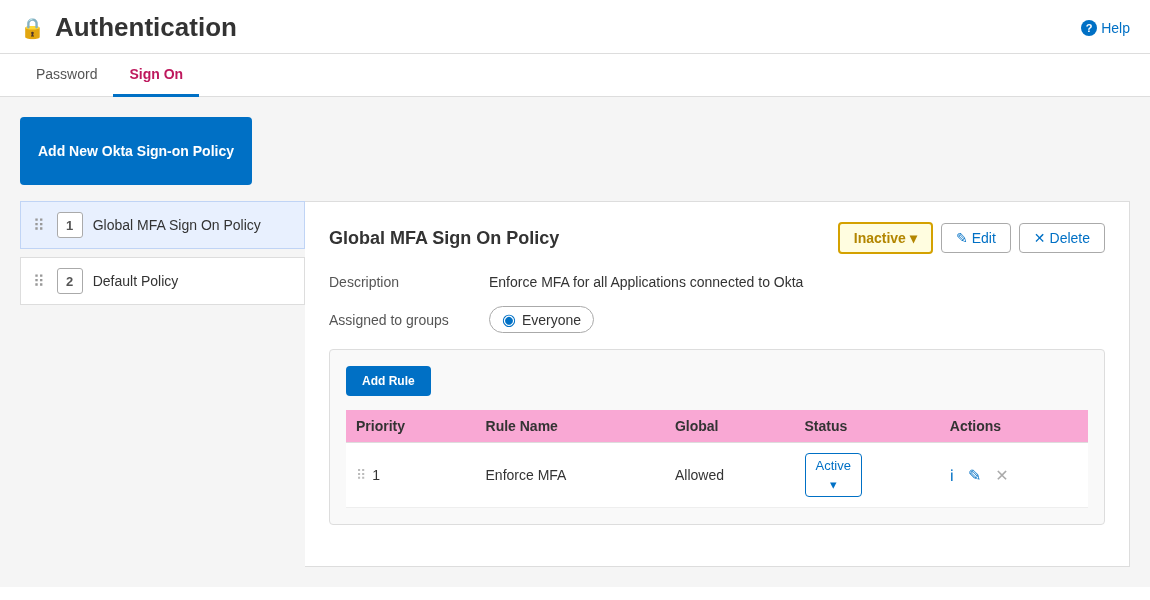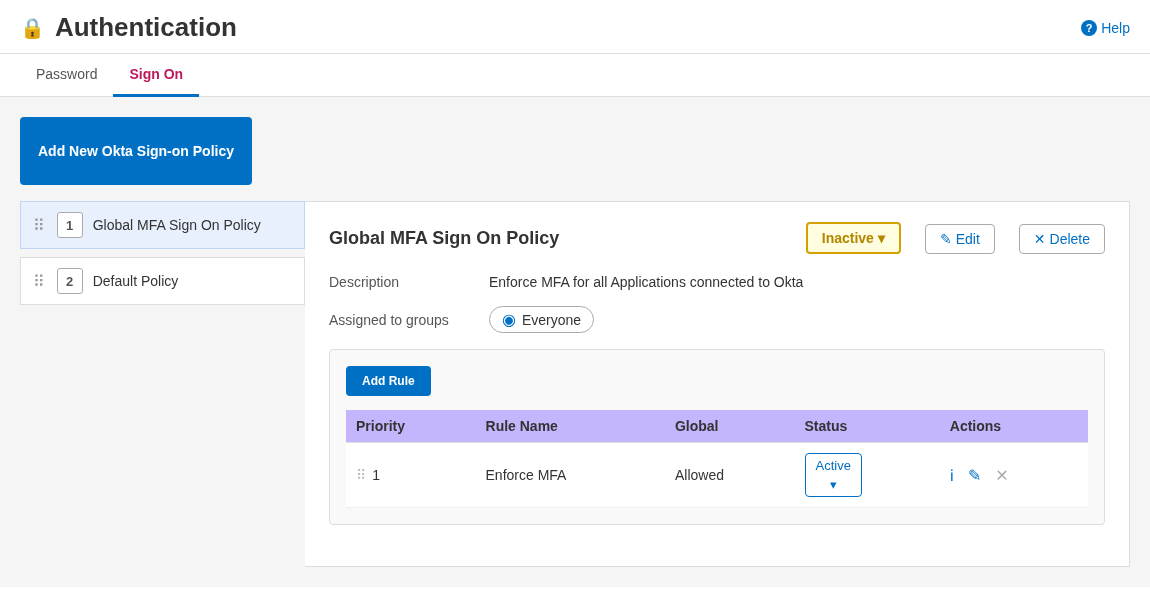--- a/index.html
+++ b/index.html
@@ -61,21 +61,21 @@
       border-left: none; padding: 20px 24px;
       overflow-y: auto;
     }
 
     
     .policy-header {
       display: flex; align-items: center; justify-content: space-between;
       margin-bottom: 20px;
     }
     .policy-title { font-size: 18px; font-weight: bold; color: #333; }
-    .policy-actions { display: flex; gap: 24px; align-items: flex-end; }
+    .policy-actions { display: flex; gap: 8px; align-items: center; }
 
     
     .status-inactive {
       background: #fff; border: 2px solid #d4a100; color: #b38600;
       font-weight: bold; padding: 6px 14px; border-radius: 4px; cursor: pointer;
       font-size: 14px; display: flex; align-items: center; gap: 4px;
       background-color: #fffde0;
     }
     .edit-btn, .delete-btn {
       background: #fff; border: 1px solid #aaa; color: #0070c5;
@@ -100,21 +100,21 @@
       padding: 16px;
     }
     .add-rule-btn {
       background: #0070c5; color: #fff; border: none; padding: 8px 16px;
       font-size: 12px; font-weight: bold; border-radius: 4px; cursor: pointer;
       margin-bottom: 14px;
     }
     .rules-table { width: 100%; border-collapse: collapse; }
     .rules-table th {
       text-align: left; padding: 8px 10px; font-size: 14px; font-weight: bold;
-      color: #333; border-bottom: 1px solid #ddd; background: #c4b5fd;
+      color: #333; border-bottom: 1px solid #ddd; background: #f9a8d4;
     }
     .rules-table td {
       padding: 10px 10px; font-size: 14px; color: #333;
       border-bottom: 1px solid #eee; background: #fff;
     }
     .rule-drag { color: #bbb; font-size: 14px; }
 
     
     .status-active-btn {
       background: #fff; border: 1px solid #0070c5; color: #0070c5;

